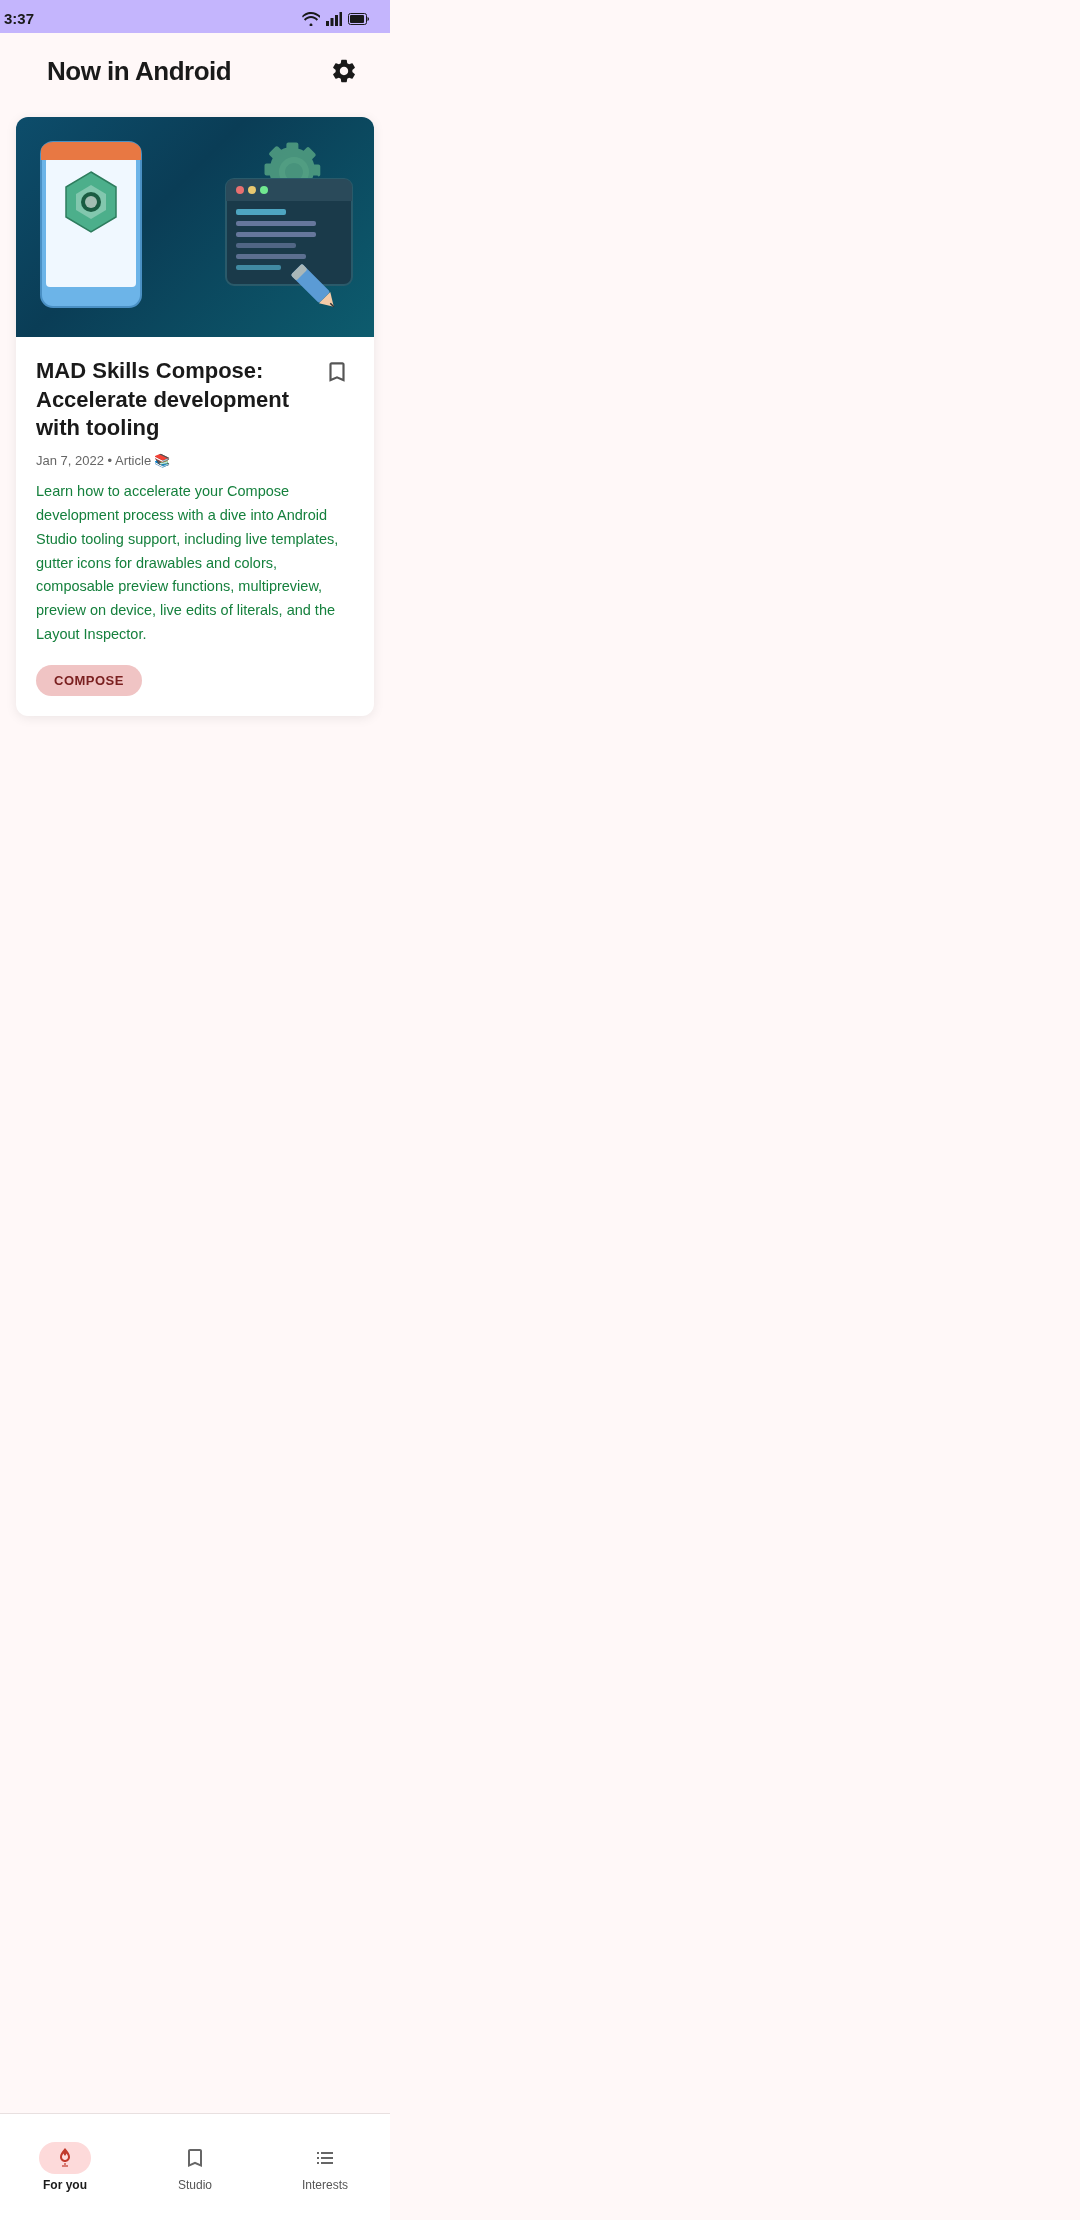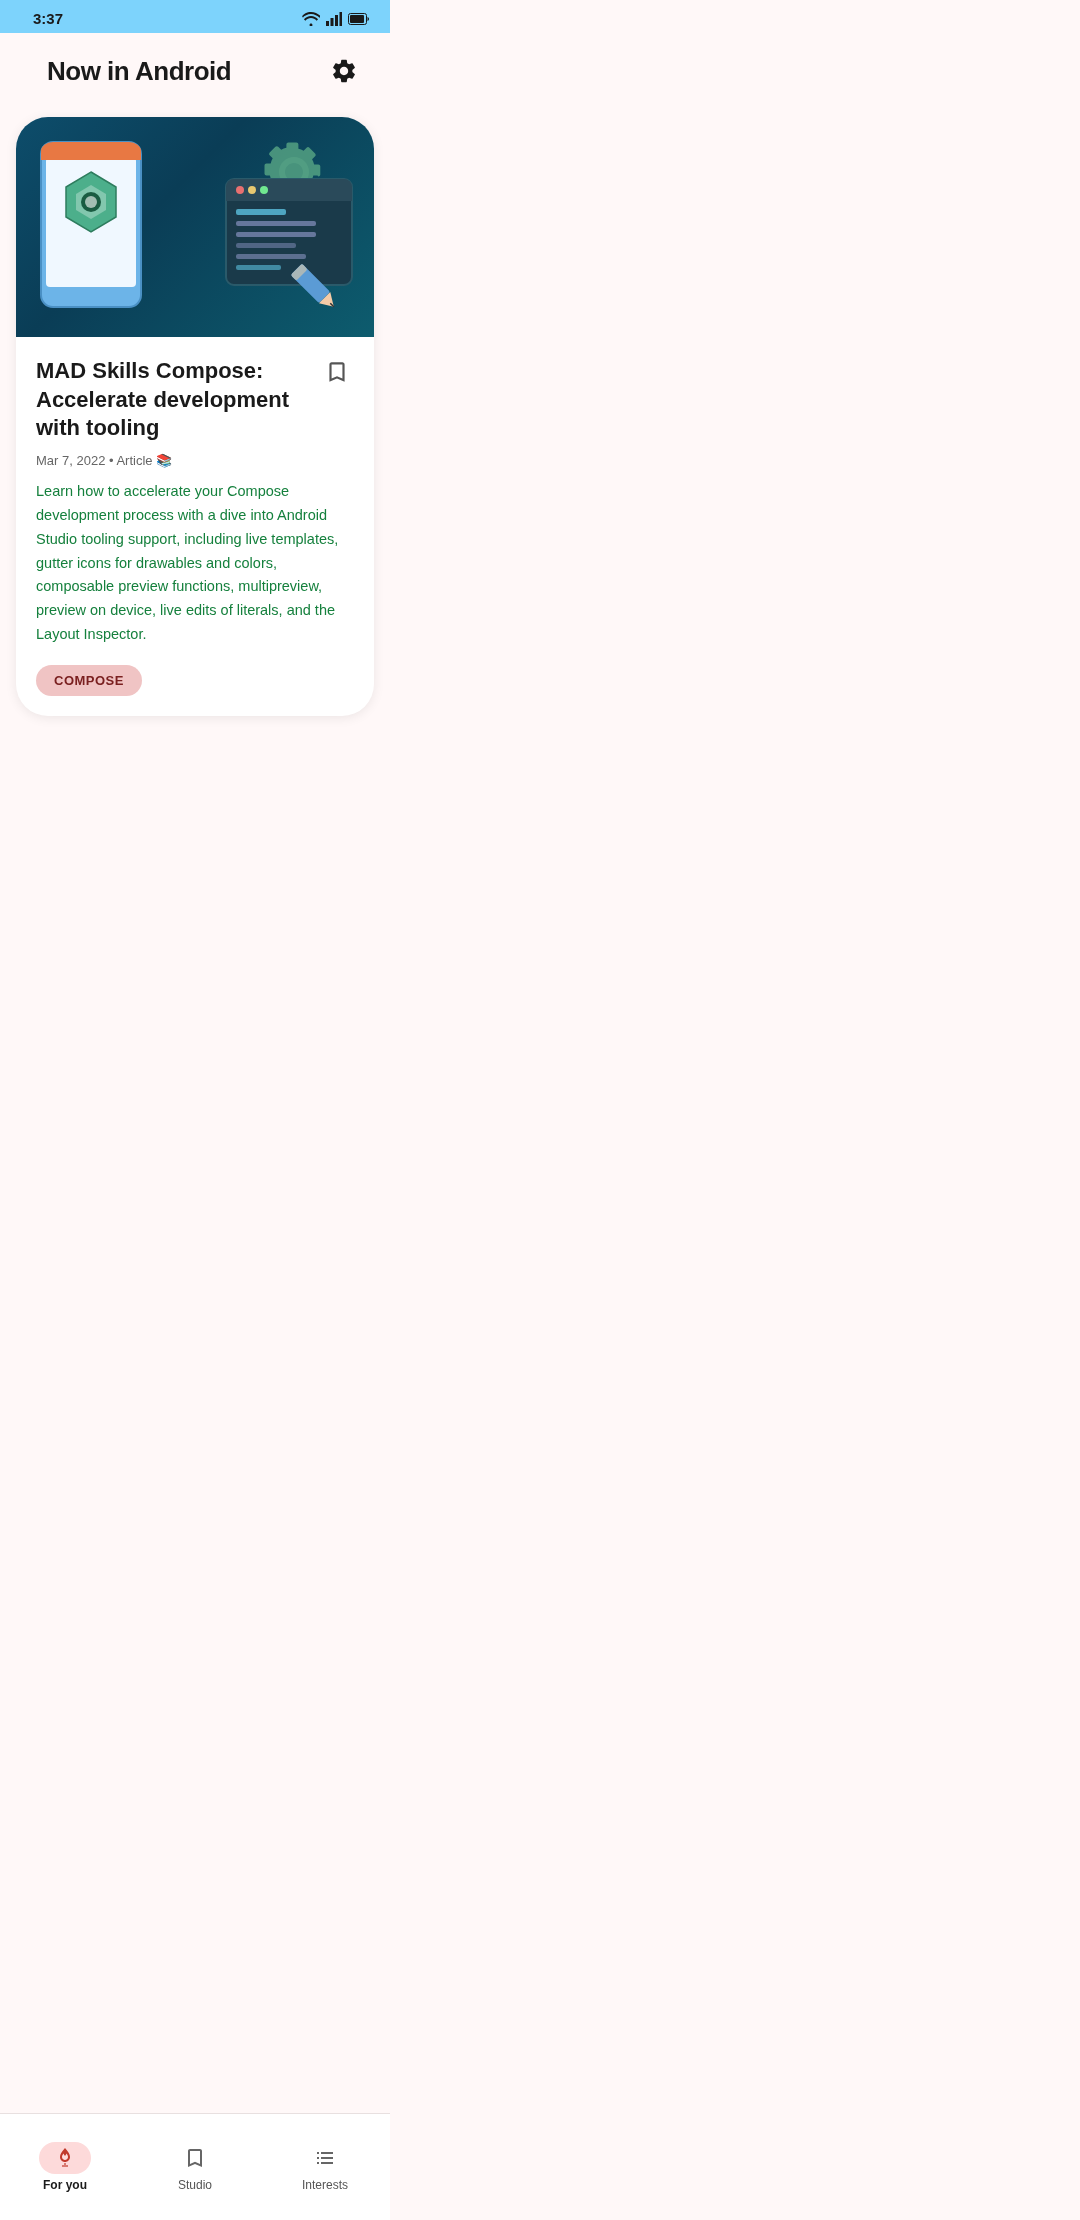--- a/index.html
+++ b/index.html
@@ -16,22 +16,22 @@
       font-family: 'Segoe UI', Arial, sans-serif;
       overflow-x: hidden;
       position: relative;
     }
 
     
     .status-bar {
       display: flex;
       justify-content: space-between;
       align-items: center;
-      padding: 10px 20px 6px 33px;
-      background-color: #7dd3fc;
+      padding: 10px 20px 6px 4px;
+      background-color: #c4b5fd;
     }
 
     .status-time {
       font-size: 15px;
       font-weight: 600;
       color: #1a1a1a;
     }
 
     .status-icons {
       display: flex;
@@ -75,21 +75,21 @@
 
     .settings-icon-svg {
       width: 28px;
       height: 28px;
     }
 
     
     .card {
       margin: 8px 16px 16px 16px;
       background: #ffffff;
-      border-radius: 32px;
+      border-radius: 12px;
       overflow: hidden;
       box-shadow: 0 2px 12px rgba(0,0,0,0.08);
     }
 
     
     .hero-image {
       width: 100%;
       height: 220px;
       background: linear-gradient(135deg, #0D4D6B 0%, #0a3d56 40%, #0D5C6E 100%);
       position: relative;
@@ -351,21 +351,21 @@
     <div class="card-header-row">
       <h2 class="card-title">MAD Skills Compose: Accelerate development with tooling</h2>
       <button class="bookmark-btn" aria-label="Bookmark">
         <svg class="bookmark-icon" viewBox="0 0 24 24" fill="none" xmlns="http://www.w3.org/2000/svg">
           <path d="M17 3H7c-1.1 0-2 .9-2 2v16l7-3 7 3V5c0-1.1-.9-2-2-2zm0 15l-5-2.18L7 18V5h10v13z" fill="#555"></path>
         </svg>
       </button>
     </div>
 
     <div class="card-meta">
-      <span>Mar 7, 2022 • Article 📚</span>
+      <span>Jan 7, 2022 • Article 📚</span>
     </div>
 
     <p class="card-description">Learn how to accelerate your Compose development process with a dive into Android Studio tooling support, including live templates, gutter icons for drawables and colors, composable preview functions, multipreview, preview on device, live edits of literals, and the Layout Inspector.</p>
 
     <button class="tag-compose">COMPOSE</button>
   </div>
 </div>
 
 <nav class="bottom-nav">
 

